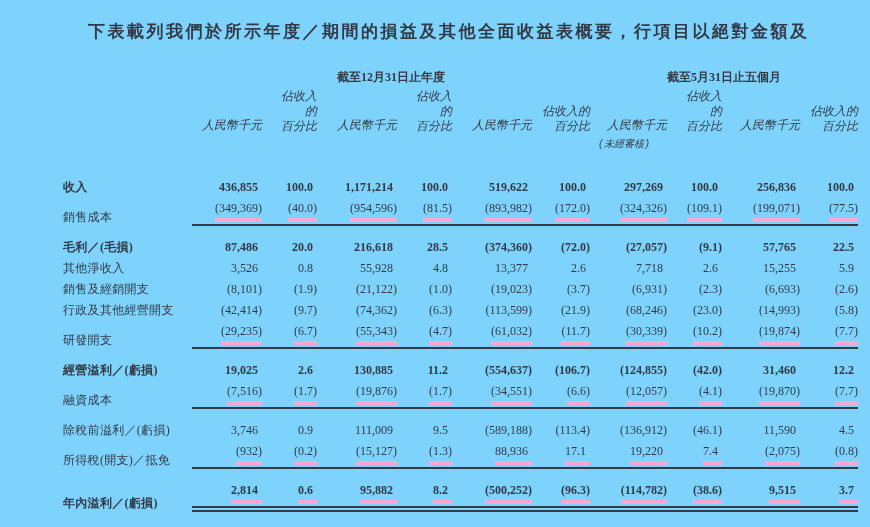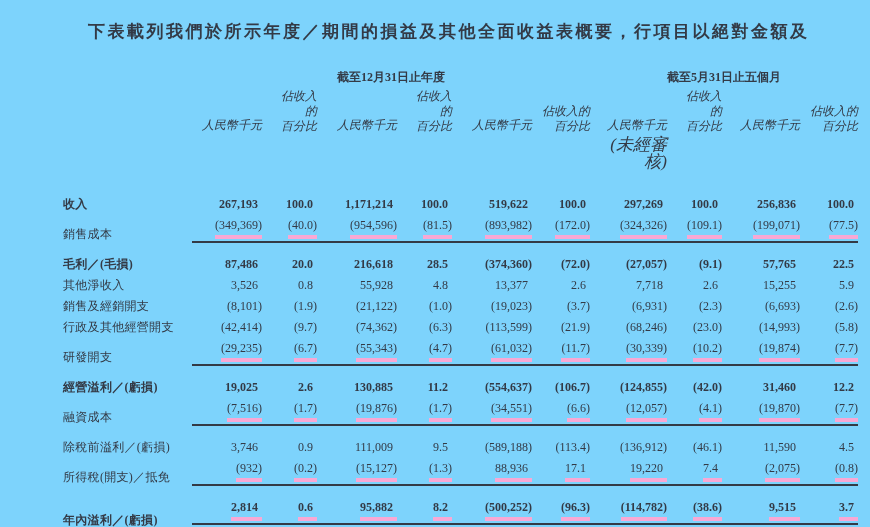--- a/index.html
+++ b/index.html
@@ -39,21 +39,21 @@
     padding: 2px 0;
     line-height: 17px;
     font-weight: normal;
     vertical-align: bottom;
     overflow: visible;
   }
   
   tr.ph th { font-weight: bold; text-align: center; font-size: 12px; padding-bottom: 1px; }
   tr.yh th { font-weight: bold; text-align: center; font-size: 12px; padding-bottom: 3px; }
   tr.uh th { text-align: right; font-size: 12px; padding-left: 8px; }
-  tr.nh td { text-align: right; font-size: 17px; padding-left: 8px; height: 15px; padding-top: 0; }
+  tr.nh td { font-size: 10px; padding-left: 8px; height: 15px; padding-top: 0; font-family: Liberation Mono, monospace; }
   .it { font-style: italic; }
   .stack span { display: block; line-height: 15px; }
 
   
   td.lbl {
     text-align: left;
     white-space: nowrap;
     letter-spacing: 0.3px;
     font-size: 12px;
   }
@@ -136,21 +136,21 @@
         <td class="it">(未經審核)</td>
         <td></td>
         <td></td>
           <td></td>
       </tr>
     </thead>
     <tbody id="rows">
         <tr class="b">
           <td class="lbl">收入</td>
           <td class="num">
-            <div class="rw"><span class="n np">267,193</span></div>
+            <div class="rw"><span class="n np">436,855</span></div>
           </td>
           <td class="num">
             <div class="rw"><span class="n np">100.0</span></div>
           </td>
           <td class="num">
             <div class="rw"><span class="n np">1,171,214</span></div>
           </td>
           <td class="num">
             <div class="rw"><span class="n np">100.0</span></div>
           </td>

